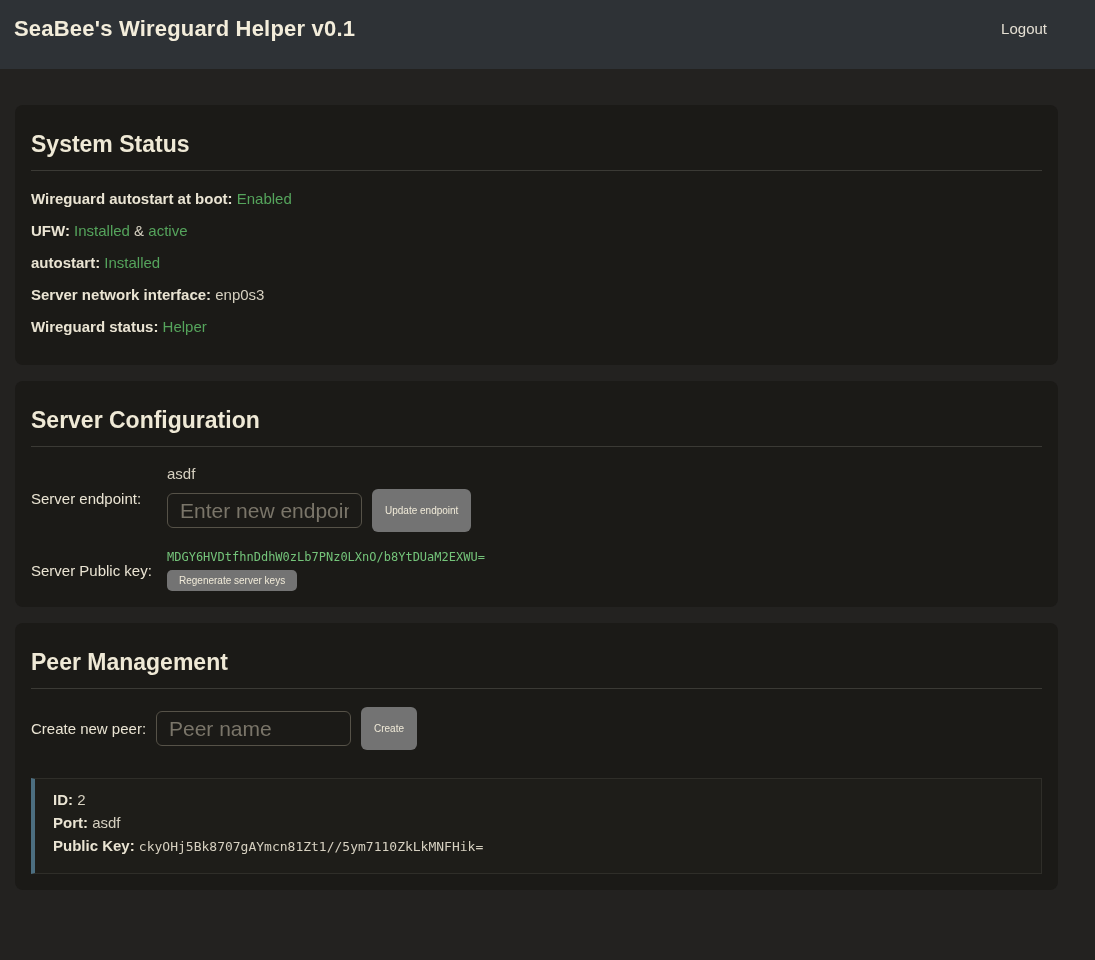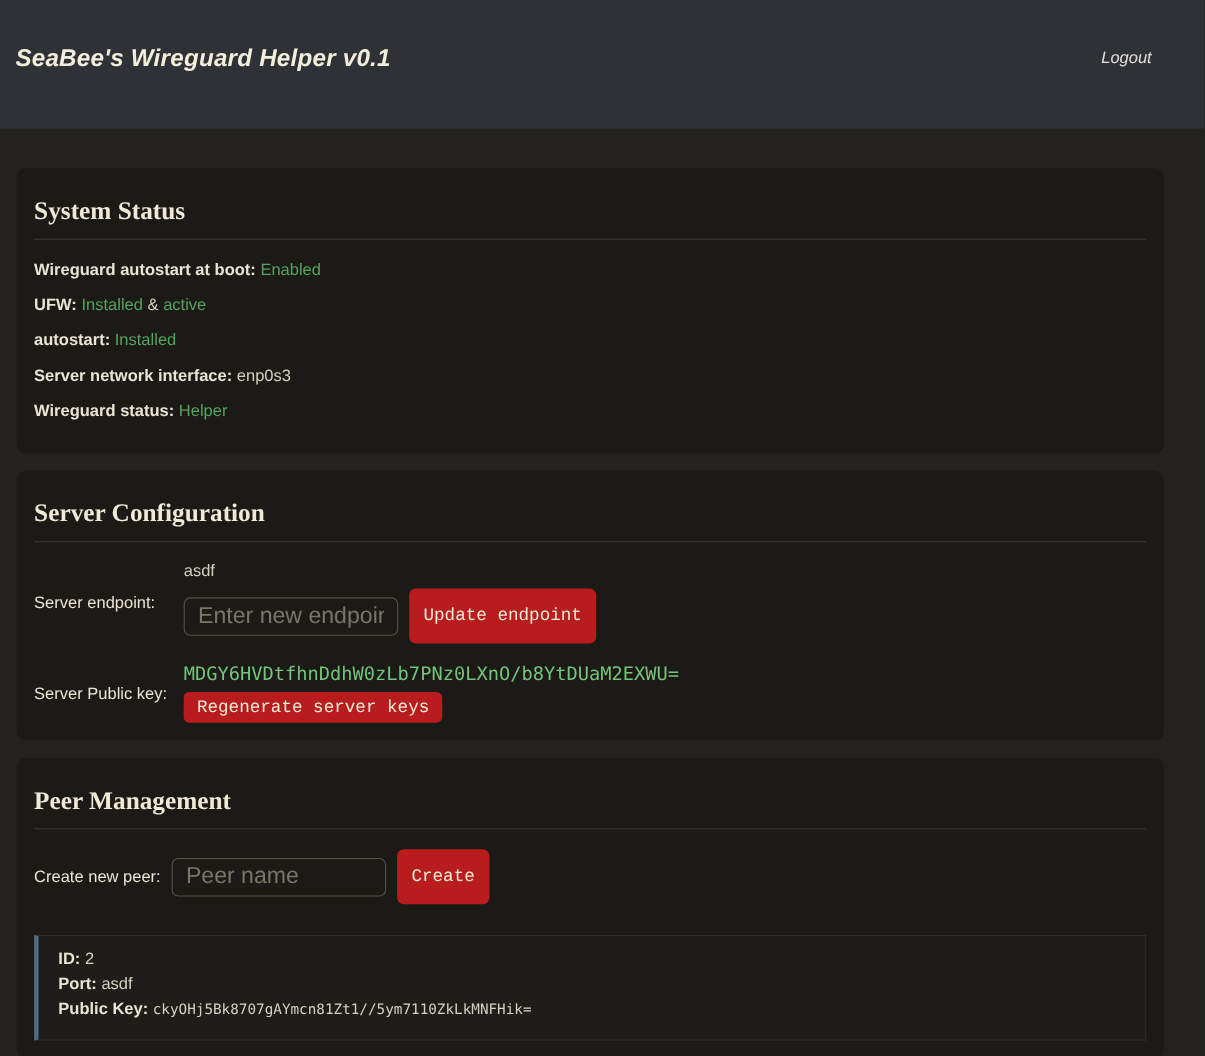--- a/index.html
+++ b/index.html
@@ -7,27 +7,26 @@
     margin: 0; padding: 0;
     width: 1095px; height: 960px;
     overflow: hidden;
     background: #232220;
     font-family: "Liberation Sans", sans-serif;
     font-size: 15px;
     color: #d6d0c0;
   }
   
   .navbar {
-    height: 117px;
+    height: 69px;
     background: #2e3236;
     display: flex;
     align-items: center;
     justify-content: space-between;
     padding: 0 48px 12px 14px;
-    font-style: italic;
   }
   .navbar .brand {
     font-size: 22px;
     font-weight: 700;
     color: #f3eddb;
     letter-spacing: 0.2px;
   }
   .navbar .logout {
     font-size: 15px;
     color: #e4dfd3;
@@ -42,21 +41,20 @@
     background: #1b1a17;
     border-radius: 8px;
     padding: 26px 16px 16px 16px;
     margin-bottom: 16px;
   }
   .card h2 {
     margin: 0;
     font-size: 23px;
     font-weight: 700;
     color: #efe9d6;
-    font-family: Liberation Serif, serif;
   }
   hr.divider {
     border: 0;
     border-top: 1px solid #3b3a35;
     margin: 12px 0 18px 0;
   }
   
   .status-line {
     margin: 0 0 13px 0;
     line-height: 19px;
@@ -87,33 +85,33 @@
     border: 1px solid #565248;
     border-radius: 6px;
     padding: 6px 12px;
     font-size: 21px;
     font-family: "Liberation Sans", sans-serif;
     color: #d6d0c0;
     outline: none;
   }
   input.text-input::placeholder { color: #7a7569; }
   .btn {
-    background: #b91c1c;
+    background: #737373;
     color: #f0ead8;
     border: none;
     border-radius: 6px;
-    font-family: Liberation Mono, monospace;
-    font-size: 16px;
+    font-family: Liberation Sans, sans-serif;
+    font-size: 10px;
     cursor: pointer;
   }
   .btn-tall { padding: 16px 13px; margin-left: 10px; }
   .btn-small { padding: 5px 12px; border-radius: 5px; align-self: flex-start; }
   .mono-key {
     font-family: "DejaVu Sans Mono", monospace;
-    font-size: 17px;
+    font-size: 12px;
     margin-bottom: 6px;
     color: #74c47a;
   }
   
   .peer-box {
     margin-top: 28px;
     background: #1e1d19;
     border: 1px solid #2f2e29;
     border-left: 4px solid #4c6e80;
     padding: 12px 18px;

